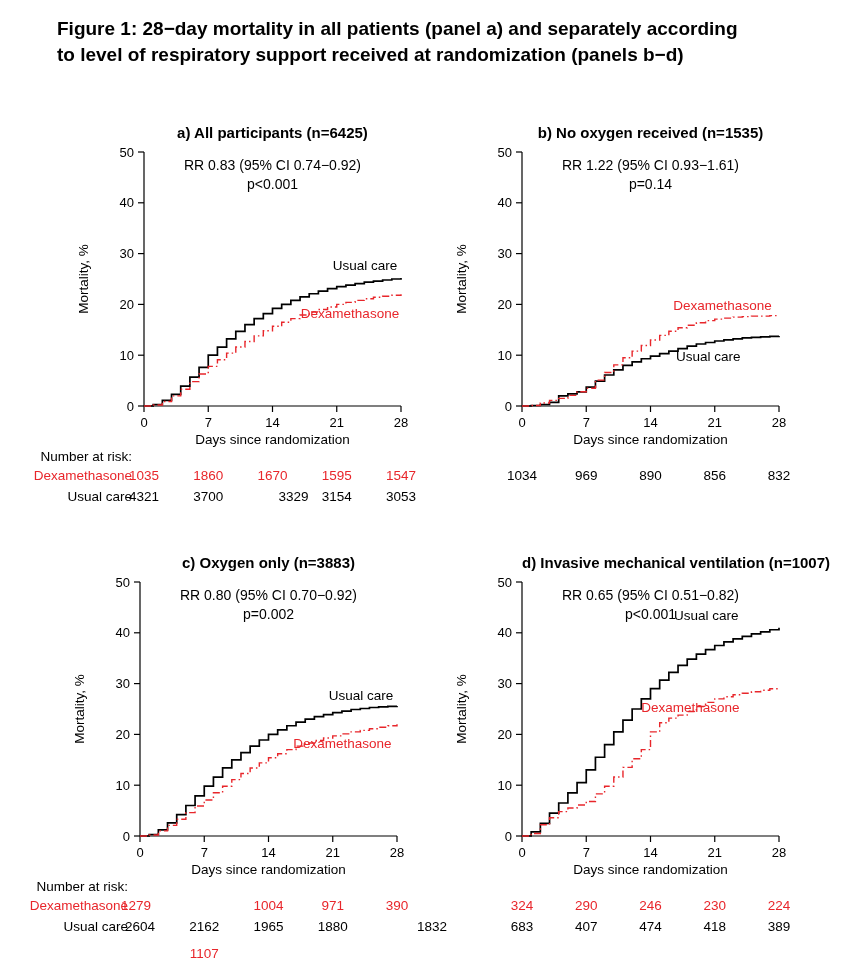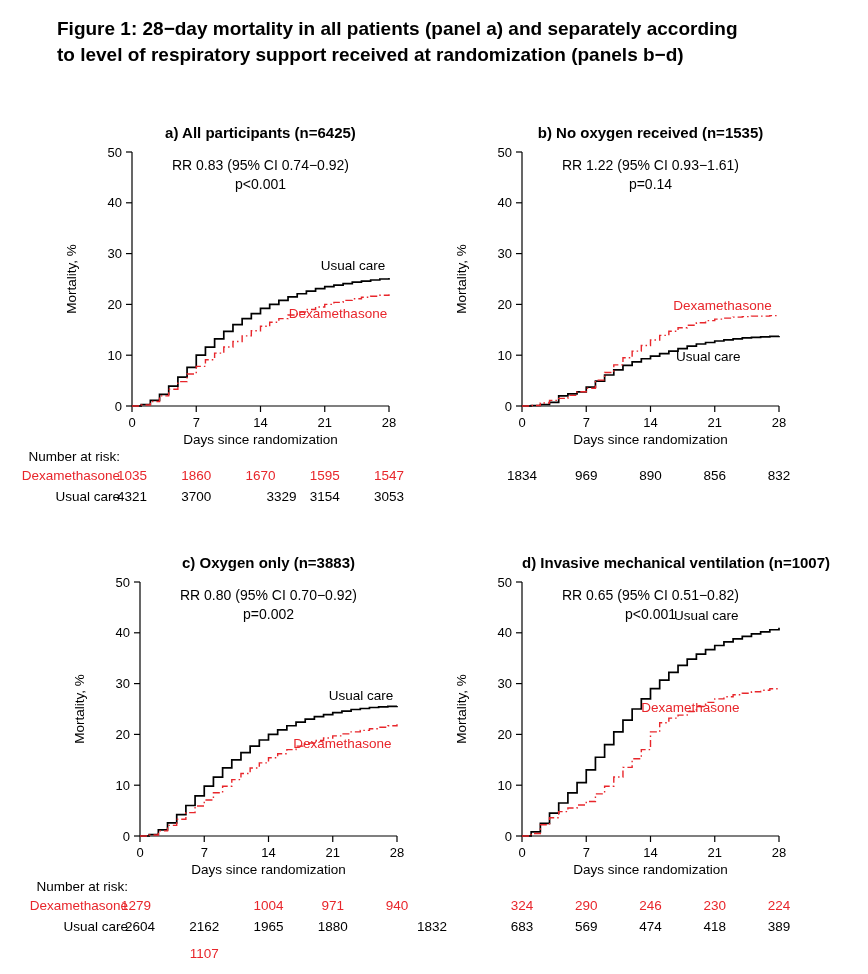--- a/index.html
+++ b/index.html
@@ -1,21 +1,21 @@
 <!DOCTYPE html>
 <html><head>
 <meta charset="utf-8">
 <style>
   html,body{margin:0;padding:0;background:#fff;}
   body{font-family:"Liberation Sans",sans-serif;color:#000;}
   .figure{position:relative;width:868px;height:974px;background:#fff;overflow:hidden;}
   .fig-title{position:absolute;left:57px;top:16px;width:790px;
     font-size:19px;font-weight:bold;line-height:26px;}
   .panel{position:absolute;width:354px;}
-  .panel-a{left:62px;top:124px;}
+  .panel-a{left:74px;top:124px;}
   .panel-b{left:452px;top:124px;}
   .panel-c{left:70px;top:554px;}
   .panel-d{left:452px;top:554px;}
   .panel-title{margin:0 0 1px 70px;width:257px;text-align:center;
     font-size:15px;font-weight:bold;white-space:nowrap;}
   .chart-host{width:354px;height:306px;}
   .chart-host svg{overflow:visible;display:block;}
   .risk-block{position:relative;font-size:13.5px;margin-top:1px;}
   .risk-row{position:relative;height:21px;}
   .risk-row-header{height:17px;}
@@ -126,21 +126,21 @@
           <text x="198.5" y="46.5" fill="#000" font-size="14" text-anchor="middle">p=0.14</text>
           <path d="M 70 264 H 79.18 V 263.49 H 88.36 V 262.48 H 97.54 V 260.44 H 106.71 V 253.84 H 115.89 V 251.81 H 125.07 V 249.78 H 134.25 V 245.20 H 143.43 V 239.11 H 152.61 V 233.01 H 161.79 V 227.93 H 170.96 V 223.36 H 180.14 V 219.80 H 189.32 V 216.76 H 198.50 V 214.22 H 207.68 V 211.68 H 216.86 V 209.14 H 226.04 V 206.60 H 235.21 V 204.06 H 244.39 V 202.02 H 253.57 V 200.50 H 262.75 V 198.98 H 271.93 V 197.96 H 281.11 V 196.94 H 290.29 V 195.93 H 299.46 V 195.42 H 308.64 V 194.91 H 317.82 V 194.40 H 327.00 V 193.90" fill="none" stroke="#000000" stroke-width="1.7" stroke-dasharray="none"></path>
           <text x="288.45" y="218.724" fill="#000000" font-size="13.5" text-anchor="end">Usual care</text>
           <path d="M 70 264 H 79.18 V 263.49 H 88.36 V 260.95 H 97.54 V 258.41 H 106.71 V 256.38 H 115.89 V 253.33 H 125.07 V 249.78 H 134.25 V 246.22 H 143.43 V 238.09 H 152.61 V 230.47 H 161.79 V 222.85 H 170.96 V 215.74 H 180.14 V 209.14 H 189.32 V 203.55 H 198.50 V 197.96 H 207.68 V 193.39 H 216.86 V 189.32 H 226.04 V 185.77 H 235.21 V 183.23 H 244.39 V 180.69 H 253.57 V 178.66 H 262.75 V 177.13 H 271.93 V 176.12 H 281.11 V 175.10 H 290.29 V 174.59 H 299.46 V 174.08 H 308.64 V 174.08 H 317.82 V 173.58 H 327.00 V 173.07" fill="none" stroke="#E8262B" stroke-width="1.4" stroke-dasharray="7 3 1.5 3"></path>
           <text x="319.65714285714284" y="167.924" fill="#E8262B" font-size="13.5" text-anchor="end">Dexamethasone</text>
         </svg>
       </div>
     <div class="risk-block">
         <div class="risk-row risk-row-header"></div>
         <div class="risk-row">
-          <span class="risk-num" style="left: 70px; color: rgb(0, 0, 0);">1834</span>
+          <span class="risk-num" style="left: 70px; color: rgb(0, 0, 0);">1034</span>
           <span class="risk-num" style="left: 134.25px; color: rgb(0, 0, 0);">969</span>
           <span class="risk-num" style="left: 198.5px; color: rgb(0, 0, 0);">890</span>
           <span class="risk-num" style="left: 262.75px; color: rgb(0, 0, 0);">856</span>
           <span class="risk-num" style="left: 327px; color: rgb(0, 0, 0);">832</span>
         </div>
       </div>
   </section>
 
   <section class="panel panel-c">
     <h2 class="panel-title">c) Oxygen only (n=3883)</h2>
@@ -183,21 +183,21 @@
     <div class="risk-block">
         <div class="risk-row risk-row-header">
           <span class="risk-label" style="top: 0px;">Number at risk:</span>
         </div>
         <div class="risk-row">
           <span class="risk-label" style="color: rgb(232, 38, 43);">Dexamethasone</span>
           <span class="risk-num" style="left: 66px; color: rgb(232, 38, 43);">1279</span>
           <span class="risk-num" style="left: 134.25px; color: rgb(232, 38, 43); margin-top: 48px;">1107</span>
           <span class="risk-num" style="left: 198.5px; color: rgb(232, 38, 43); text-align: right;">1004</span>
           <span class="risk-num" style="left: 262.75px; color: rgb(232, 38, 43);">971</span>
-          <span class="risk-num" style="left: 327px; color: rgb(232, 38, 43);">940</span>
+          <span class="risk-num" style="left: 327px; color: rgb(232, 38, 43);">390</span>
         </div>
         <div class="risk-row">
           <span class="risk-label" style="color: rgb(0, 0, 0);">Usual care</span>
           <span class="risk-num" style="left: 70px; color: #000000;">2604</span>
           <span class="risk-num" style="left: 134.25px; color: rgb(0, 0, 0);">2162</span>
           <span class="risk-num" style="left: 198.5px; color: rgb(0, 0, 0);">1965</span>
           <span class="risk-num" style="left: 262.75px; color: rgb(0, 0, 0);">1880</span>
           <span class="risk-num" style="left: 327px; color: rgb(0, 0, 0); margin-left: 35px;">1832</span>
         </div>
       </div>
@@ -245,20 +245,20 @@
         <div class="risk-row risk-row-header"></div>
         <div class="risk-row">
           <span class="risk-num" style="left: 70px; color: rgb(232, 38, 43);">324</span>
           <span class="risk-num" style="left: 134.25px; color: rgb(232, 38, 43);">290</span>
           <span class="risk-num" style="left: 198.5px; color: rgb(232, 38, 43);">246</span>
           <span class="risk-num" style="left: 262.75px; color: rgb(232, 38, 43);">230</span>
           <span class="risk-num" style="left: 327px; color: rgb(232, 38, 43);">224</span>
         </div>
         <div class="risk-row">
           <span class="risk-num" style="left: 70px; color: rgb(0, 0, 0);">683</span>
-          <span class="risk-num" style="left: 134.25px; color: rgb(0, 0, 0);">569</span>
+          <span class="risk-num" style="left: 134.25px; color: rgb(0, 0, 0);">407</span>
           <span class="risk-num" style="left: 198.5px; color: rgb(0, 0, 0);">474</span>
           <span class="risk-num" style="left: 262.75px; color: rgb(0, 0, 0);">418</span>
           <span class="risk-num" style="left: 327px; color: rgb(0, 0, 0);">389</span>
         </div>
       </div>
   </section>
 </div>
 
 </body></html>

